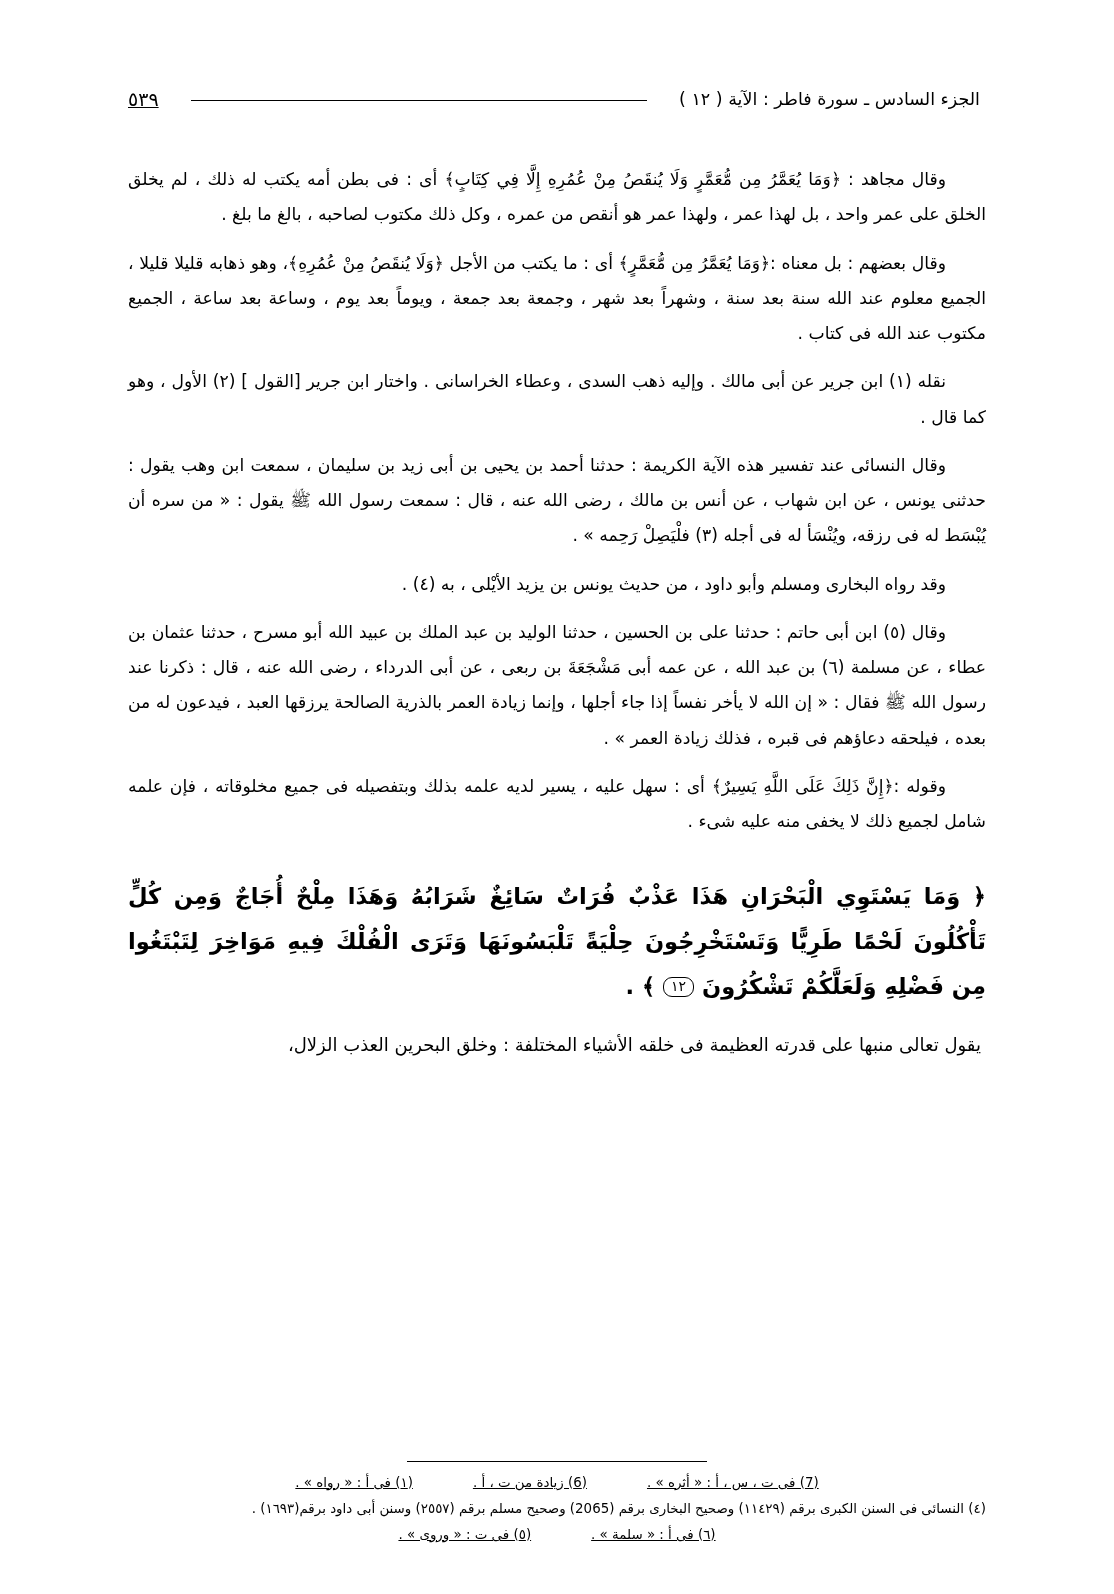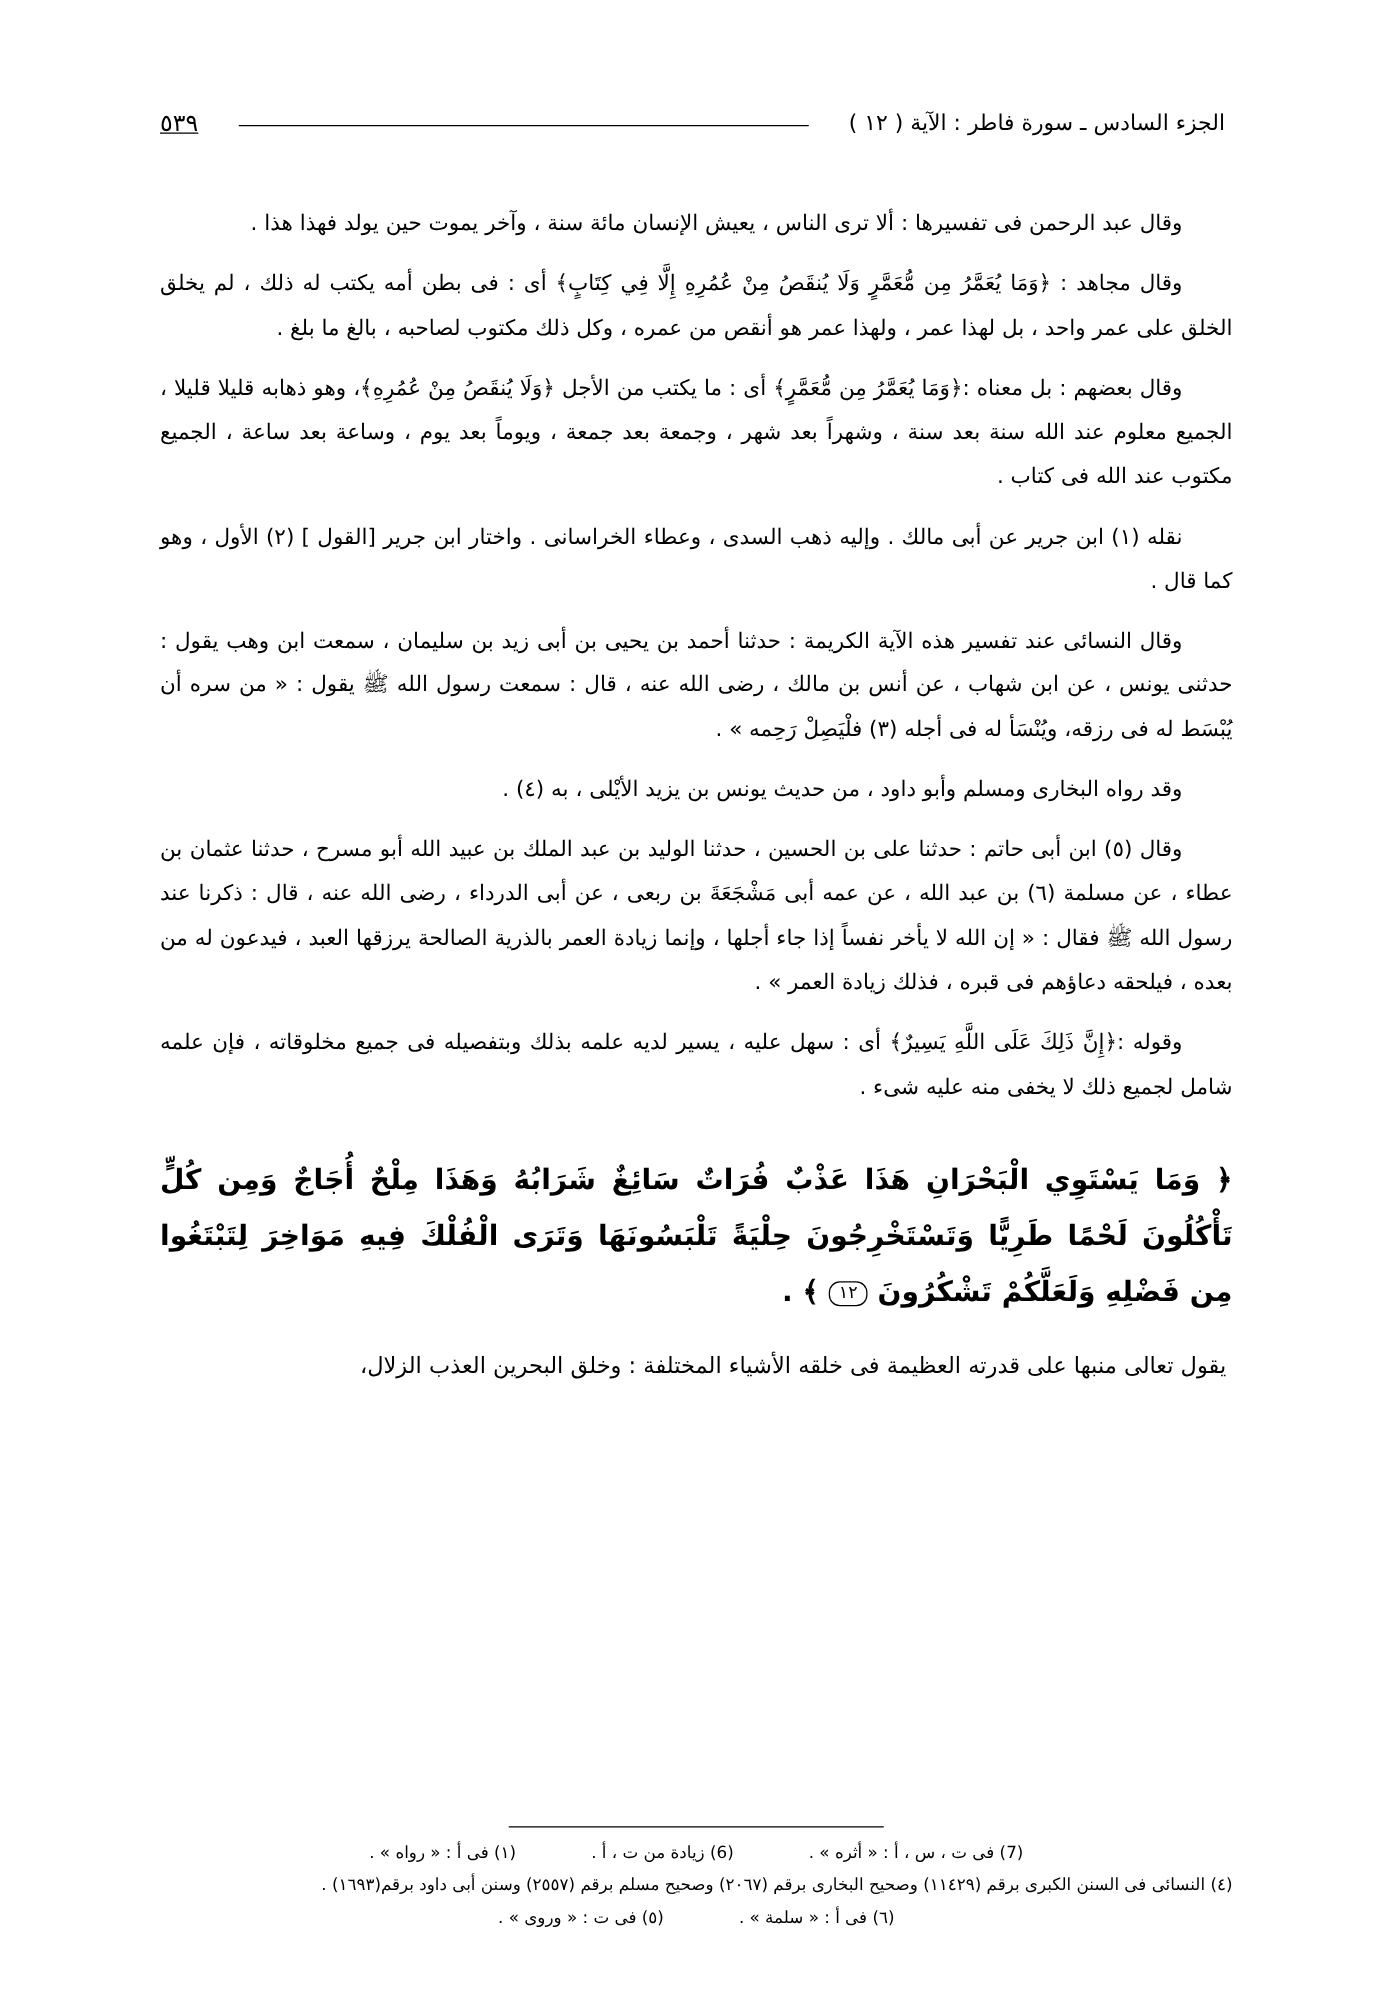--- a/index.html
+++ b/index.html
@@ -115,35 +115,34 @@
     display: block;
     text-align: justify;
   }
   .fn-row {
     display: flex;
     flex-direction: row;
     justify-content: center;
     gap: 60px;
     flex-wrap: wrap;
   }
-  .fn-cell { white-space: nowrap; }
+  .fn-cell { white-space: nowrap; text-decoration: underline; }
 </style>
 </head>
 <body>
 
 <div class="page">
 
   <div class="header">
     <span class="header-title">الجزء السادس ـ سورة فاطر : الآية ( ١٢ )</span>
     <span class="header-rule"></span>
     <span class="header-page-num">٥٣٩</span>
   </div>
 
   <div class="body">
-    <p class="para">وقال عبد الرحمن فى تفسيرها : ألا ترى الناس ، يعيش الإنسان مائة سنة ، وآخر يموت حين يولد فهذا هذا .</p>
     <p class="para">وقال مجاهد : ﴿وَمَا يُعَمَّرُ مِن مُّعَمَّرٍ وَلَا يُنقَصُ مِنْ عُمُرِهِ إِلَّا فِي كِتَابٍ﴾ أى : فى بطن أمه يكتب له ذلك ، لم يخلق الخلق على عمر واحد ، بل لهذا عمر ، ولهذا عمر هو أنقص من عمره ، وكل ذلك مكتوب لصاحبه ، بالغ ما بلغ .</p>
     <p class="para">وقال بعضهم : بل معناه :﴿وَمَا يُعَمَّرُ مِن مُّعَمَّرٍ﴾ أى : ما يكتب من الأجل ﴿وَلَا يُنقَصُ مِنْ عُمُرِهِ﴾، وهو ذهابه قليلا قليلا ، الجميع معلوم عند الله سنة بعد سنة ، وشهراً بعد شهر ، وجمعة بعد جمعة ، ويوماً بعد يوم ، وساعة بعد ساعة ، الجميع مكتوب عند الله فى كتاب .</p>
     <p class="para">نقله (١) ابن جرير عن أبى مالك . وإليه ذهب السدى ، وعطاء الخراسانى . واختار ابن جرير [القول ] (٢) الأول ، وهو كما قال .</p>
     <p class="para">وقال النسائى عند تفسير هذه الآية الكريمة : حدثنا أحمد بن يحيى بن أبى زيد بن سليمان ، سمعت ابن وهب يقول : حدثنى يونس ، عن ابن شهاب ، عن أنس بن مالك ، رضى الله عنه ، قال : سمعت رسول الله ﷺ يقول : « من سره أن يُبْسَط له فى رزقه، ويُنْسَأ له فى أجله (٣) فلْيَصِلْ رَحِمه » .</p>
     <p class="para">وقد رواه البخارى ومسلم وأبو داود ، من حديث يونس بن يزيد الأيْلى ، به (٤) .</p>
     <p class="para">وقال (٥) ابن أبى حاتم : حدثنا على بن الحسين ، حدثنا الوليد بن عبد الملك بن عبيد الله أبو مسرح ، حدثنا عثمان بن عطاء ، عن مسلمة (٦) بن عبد الله ، عن عمه أبى مَشْجَعَةَ بن ربعى ، عن أبى الدرداء ، رضى الله عنه ، قال : ذكرنا عند رسول الله ﷺ فقال : « إن الله لا يأخر نفساً إذا جاء أجلها ، وإنما زيادة العمر بالذرية الصالحة يرزقها العبد ، فيدعون له من بعده ، فيلحقه دعاؤهم فى قبره ، فذلك زيادة العمر » .</p>
     <p class="para">وقوله :﴿إِنَّ ذَلِكَ عَلَى اللَّهِ يَسِيرٌ﴾ أى : سهل عليه ، يسير لديه علمه بذلك وبتفصيله فى جميع مخلوقاته ، فإن علمه شامل لجميع ذلك لا يخفى منه عليه شىء .</p>
 
     <div class="ayah-block">
       <span>﴿ وَمَا يَسْتَوِي الْبَحْرَانِ هَذَا عَذْبٌ فُرَاتٌ سَائِغٌ شَرَابُهُ وَهَذَا مِلْحٌ أُجَاجٌ وَمِن كُلٍّ تَأْكُلُونَ لَحْمًا طَرِيًّا وَتَسْتَخْرِجُونَ حِلْيَةً تَلْبَسُونَهَا وَتَرَى الْفُلْكَ فِيهِ مَوَاخِرَ لِتَبْتَغُوا مِن فَضْلِهِ وَلَعَلَّكُمْ تَشْكُرُونَ</span>
@@ -154,20 +153,20 @@
     <p class="after-ayah">يقول تعالى منبها على قدرته العظيمة فى خلقه الأشياء المختلفة : وخلق البحرين العذب الزلال،</p>
   </div>
 
   <div class="footnotes">
     <div class="fn-rule"></div>
     <div class="fn-row">
       <span class="fn-cell">(7) فى ت ، س ، أ : « أثره » .</span>
       <span class="fn-cell">(6) زيادة من ت ، أ .</span>
       <span class="fn-cell">(١) فى أ : « رواه » .</span>
     </div>
-    <span class="fn-line">(٤) النسائى فى السنن الكبرى برقم (١١٤٢٩) وصحيح البخارى برقم (٢٠٦٧) وصحيح مسلم برقم (٢٥٥٧) وسنن أبى داود برقم(١٦٩٣) .</span>
+    <span class="fn-line">(٤) النسائى فى السنن الكبرى برقم (١١٤٢٩) وصحيح البخارى برقم (2065) وصحيح مسلم برقم (٢٥٥٧) وسنن أبى داود برقم(١٦٩٣) .</span>
     <div class="fn-row">
       <span class="fn-cell">(٦) فى أ : « سلمة » .</span>
       <span class="fn-cell">(٥) فى ت : « وروى » .</span>
     </div>
   </div>
 
 </div>
 
 </body></html>

